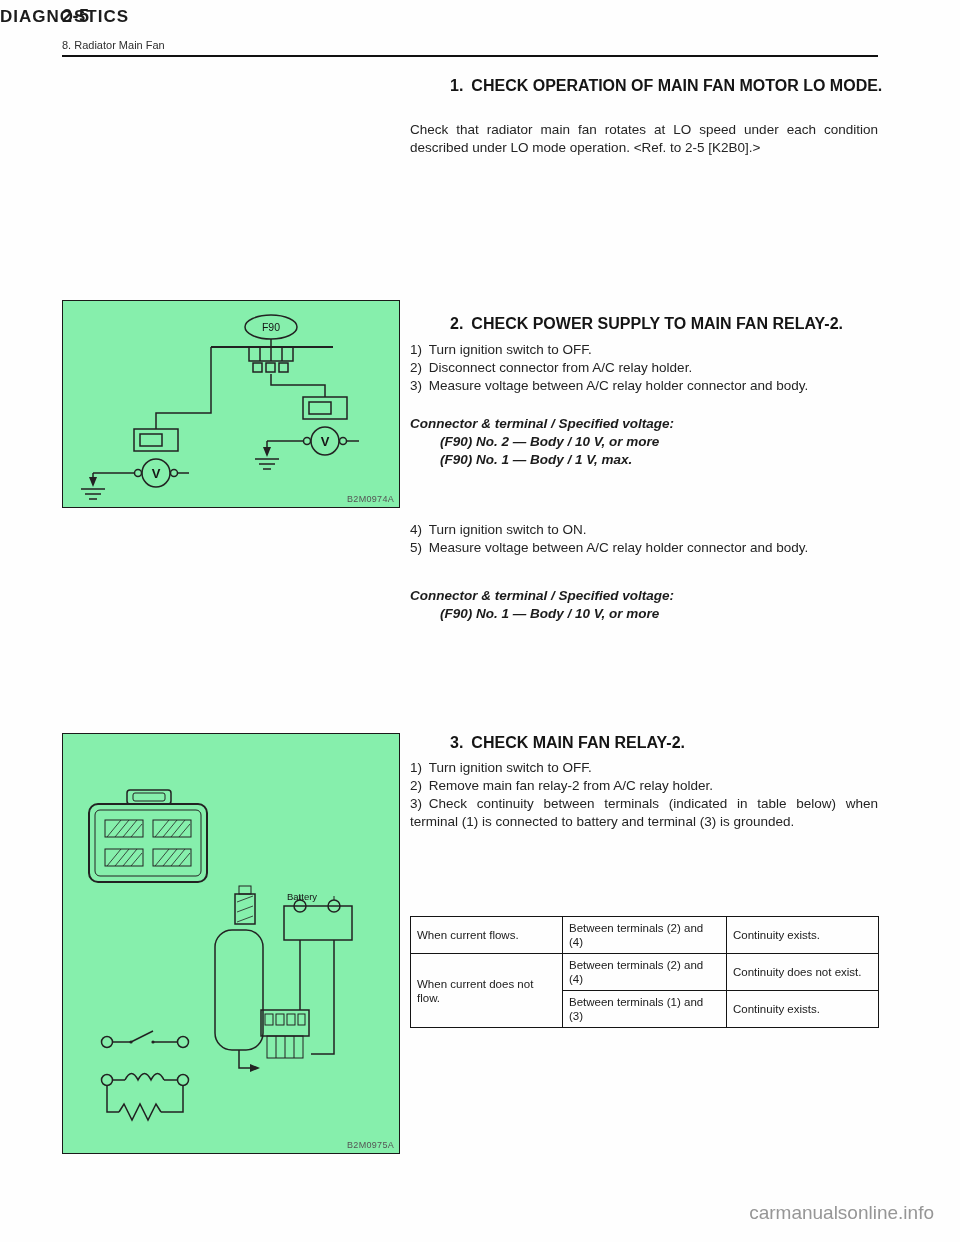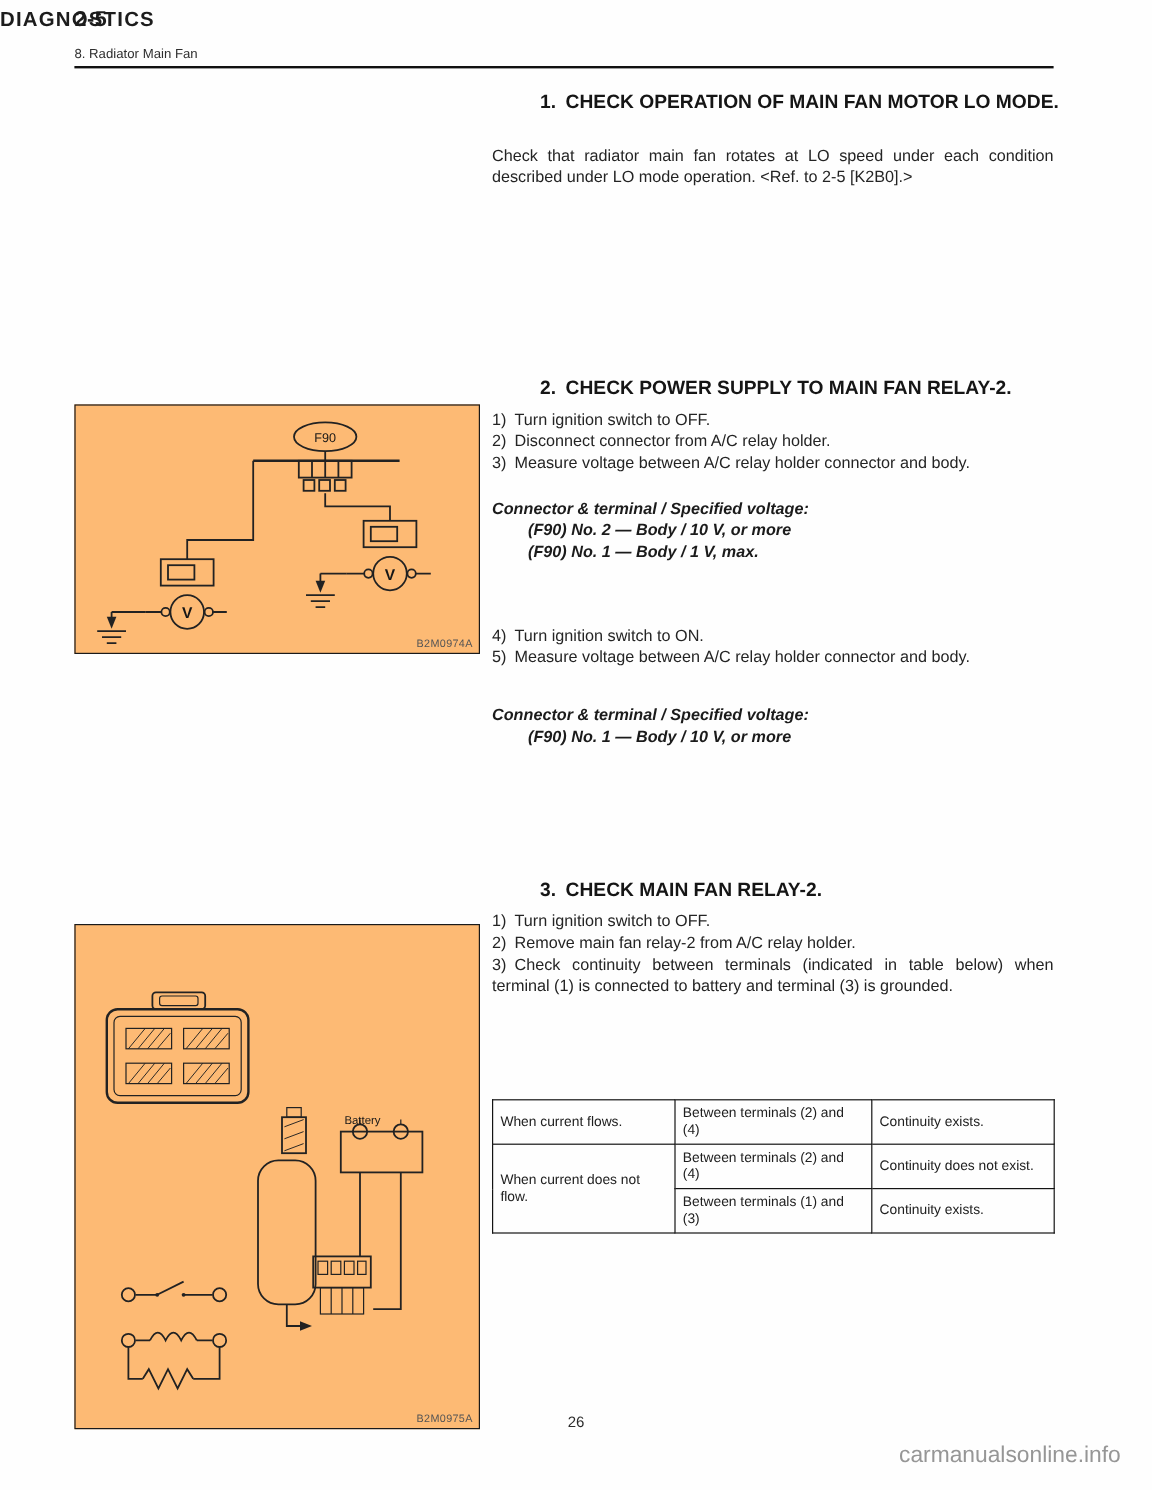--- a/index.html
+++ b/index.html
@@ -21,21 +21,21 @@
   .spec-title { font-size:13.5px; line-height:18px; font-weight:bold; font-style:italic; color:#1b1b1b; }
   .spec-line { font-size:13.5px; line-height:18px; font-weight:bold; font-style:italic; color:#1b1b1b; margin-left:30px; }
 
   table.cont { border-collapse:collapse; table-layout:fixed; width:468px; }
   table.cont td {
     border:1px solid #141414; font-size:11.5px; line-height:14px;
     padding:4px 6px; vertical-align:middle; color:#202020;
   }
   .c1 { width:152px; } .c2 { width:164px; } .c3 { width:152px; }
 
-  .figbox { position:absolute; left:62px; border:1.5px solid #1a1a1a; background:#fdba74;margin-top:37px; }
+  .figbox { position:absolute; left:62px; border:1.5px solid #1a1a1a; background:#86efac; }
   .figlabel { position:absolute; right:5px; bottom:3px; font-size:9px; color:#555; letter-spacing:.3px; }
 
   .pagenum { position:absolute; left:0; right:0; top:1178px; text-align:center; font-size:12.5px; color:#2a2a2a; }
   .watermark { position:absolute; right:26px; top:1202px; font-size:19px; color:#969696; }
 
   svg text { font-family:"Liberation Sans", sans-serif; fill:#161616; }
 </style>
 </head>
 <body>
 
@@ -248,16 +248,15 @@
             <polyline points="56,378 61,370 69,386 77,370 85,386 93,370 98,378"></polyline>
             <polyline points="98,378 120,378 120,352"></polyline>
           </g>
         </g>
       </g>
       <text x="224" y="166" font-size="9.5">Battery</text>
     </svg>
     <div class="figlabel">B2M0975A</div>
   </div>
 
-  <div class="pagenum">26</div>
   <div class="watermark">carmanualsonline.info</div>
 
 </div>
 
 </body></html>

